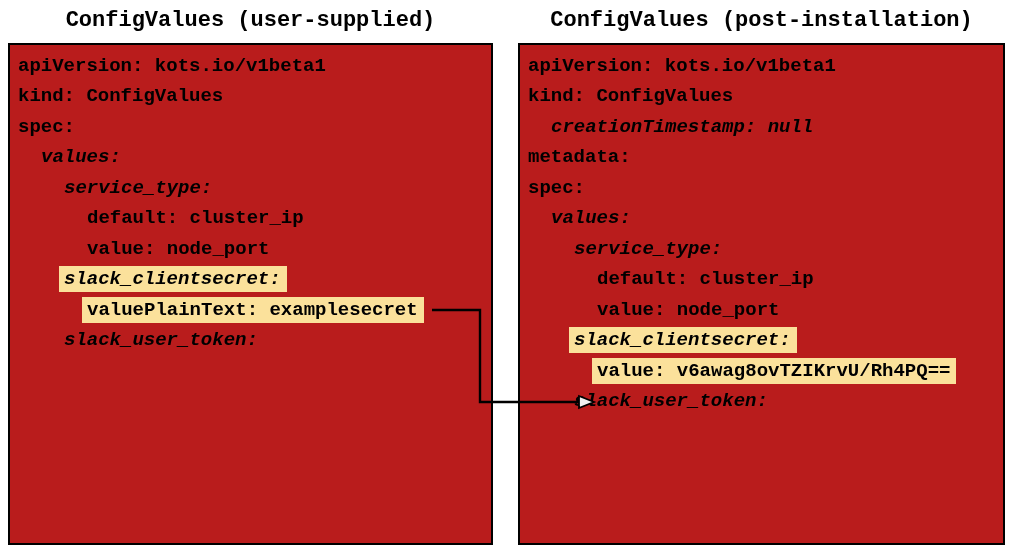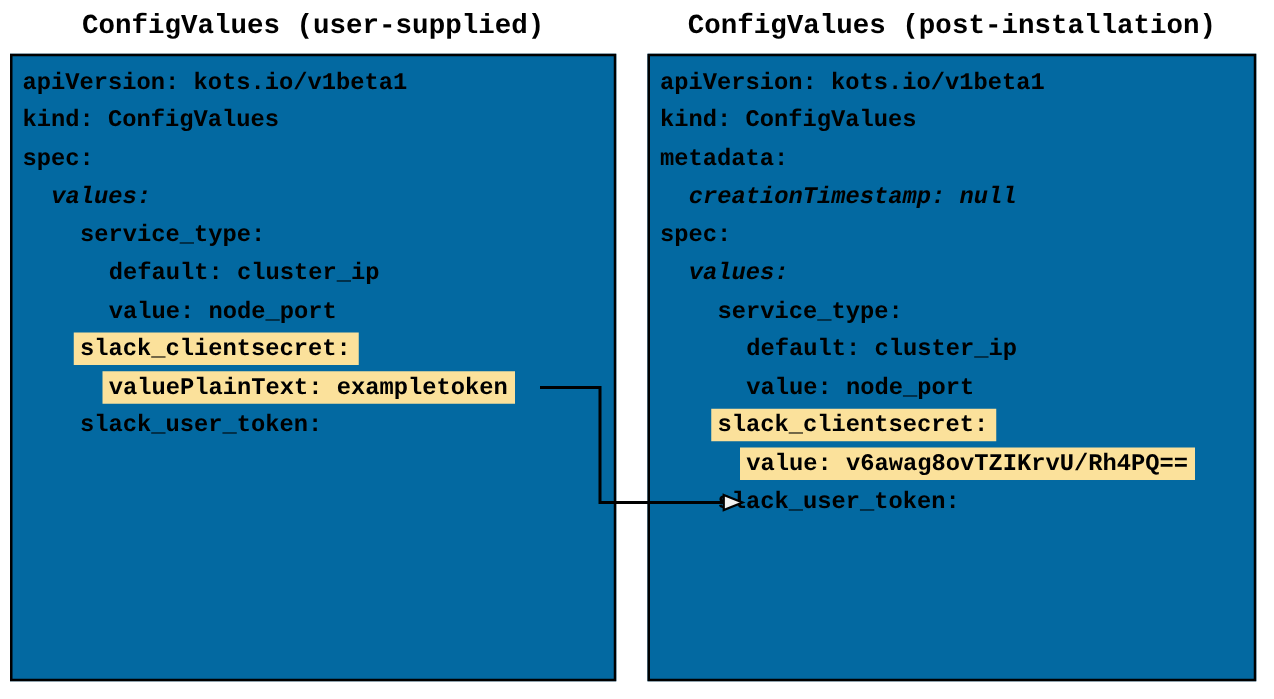--- a/index.html
+++ b/index.html
@@ -27,36 +27,36 @@
     white-space: nowrap;
   }
   #left-title  { left: 8px;   width: 485px; }
   #right-title { left: 518px; width: 487px; }
   .panel {
     position: absolute;
     top: 43px;
     height: 502px;
     box-sizing: border-box;
     border: 2px solid #000000;
-    background: #0369a1;
+    background: #b91c1c;
     padding: 6px 0 0 8px;
     overflow: hidden;
   }
   #left-panel  { left: 8px;   width: 485px; }
   #right-panel { left: 518px; width: 487px; }
   .code-line {
     height: 30.5px;
     line-height: 30.5px;
     font-size: 19px;
     font-weight: 700;
     white-space: nowrap;
   }
   .i0 { padding-left: 0px; }
   .i1 { padding-left: 23px; font-style: italic; }
-  .i2 { padding-left: 46px; }
+  .i2 { padding-left: 46px; font-style: italic; }
   .i3 { padding-left: 69px; font-family: Liberation Mono, monospace; }
   .code-line span {
     display: inline-block;
     line-height: 24px;
     padding: 1px 6px 1px 5px;
     margin-left: -5px;
     vertical-align: middle;
   }
   .hl { background: #fbe19b; }
   .arrow-overlay {
@@ -80,29 +80,29 @@
 
   <div id="left-panel" class="panel">
     <div class="code-line i0"><span>apiVersion: kots.io/v1beta1</span></div>
     <div class="code-line i0"><span>kind: ConfigValues</span></div>
     <div class="code-line i0"><span>spec:</span></div>
     <div class="code-line i1"><span>values:</span></div>
     <div class="code-line i2"><span>service_type:</span></div>
     <div class="code-line i3"><span>default: cluster_ip</span></div>
     <div class="code-line i3"><span>value: node_port</span></div>
     <div class="code-line i2"><span class="hl">slack_clientsecret:</span></div>
-    <div class="code-line i3"><span class="hl">valuePlainText: exampletoken</span></div>
+    <div class="code-line i3"><span class="hl">valuePlainText: examplesecret</span></div>
     <div class="code-line i2"><span>slack_user_token:</span></div>
   </div>
 
   <div id="right-panel" class="panel">
     <div class="code-line i0"><span>apiVersion: kots.io/v1beta1</span></div>
     <div class="code-line i0"><span>kind: ConfigValues</span></div>
+    <div class="code-line i1"><span>creationTimestamp: null</span></div>
     <div class="code-line i0"><span>metadata:</span></div>
-    <div class="code-line i1"><span>creationTimestamp: null</span></div>
     <div class="code-line i0"><span>spec:</span></div>
     <div class="code-line i1"><span>values:</span></div>
     <div class="code-line i2"><span>service_type:</span></div>
     <div class="code-line i3"><span>default: cluster_ip</span></div>
     <div class="code-line i3"><span>value: node_port</span></div>
     <div class="code-line i2"><span class="hl">slack_clientsecret:</span></div>
     <div class="code-line i3"><span class="hl">value: v6awag8ovTZIKrvU/Rh4PQ==</span></div>
     <div class="code-line i2"><span>slack_user_token:</span></div>
   </div>
 

